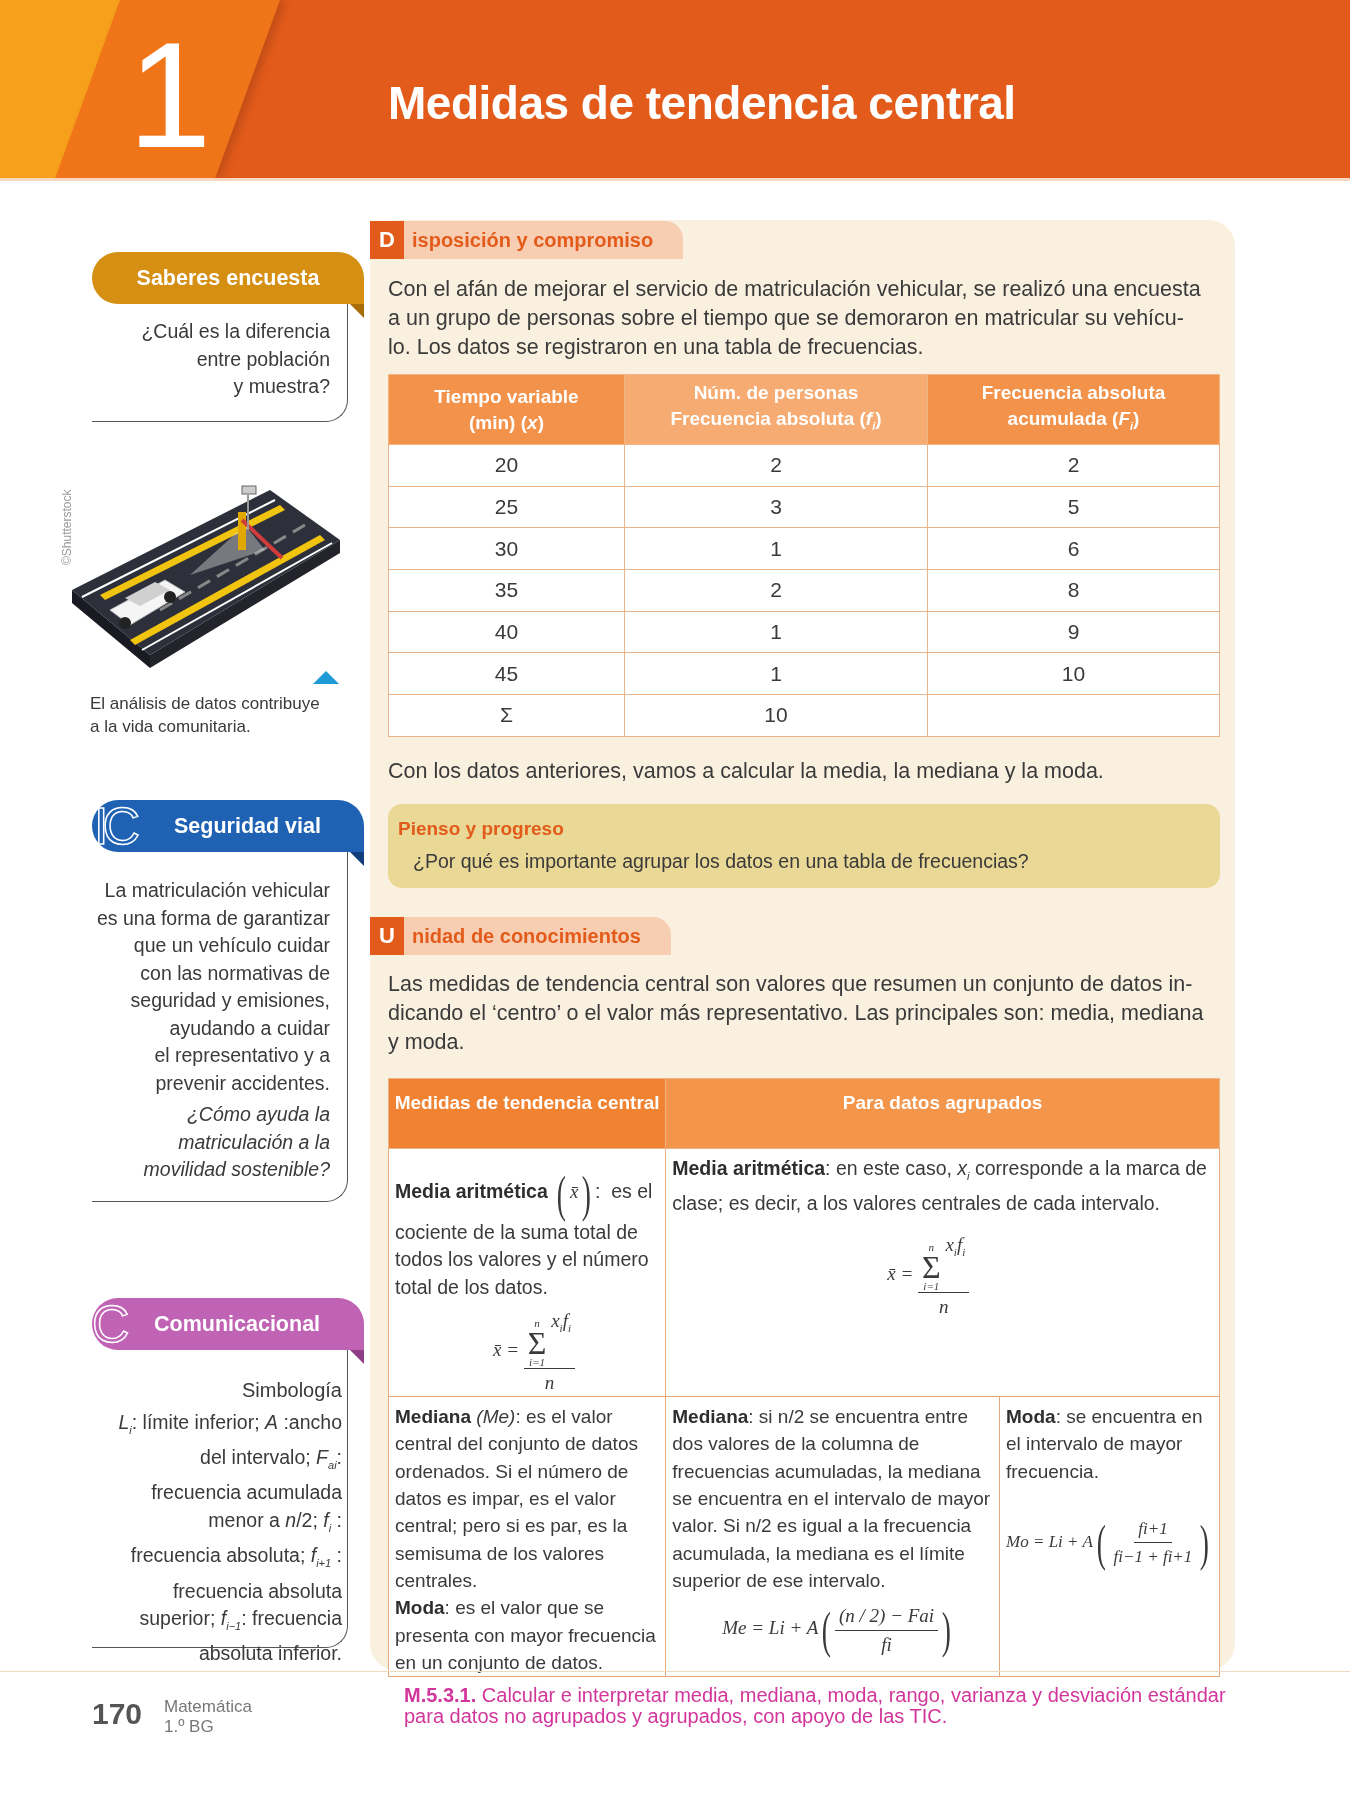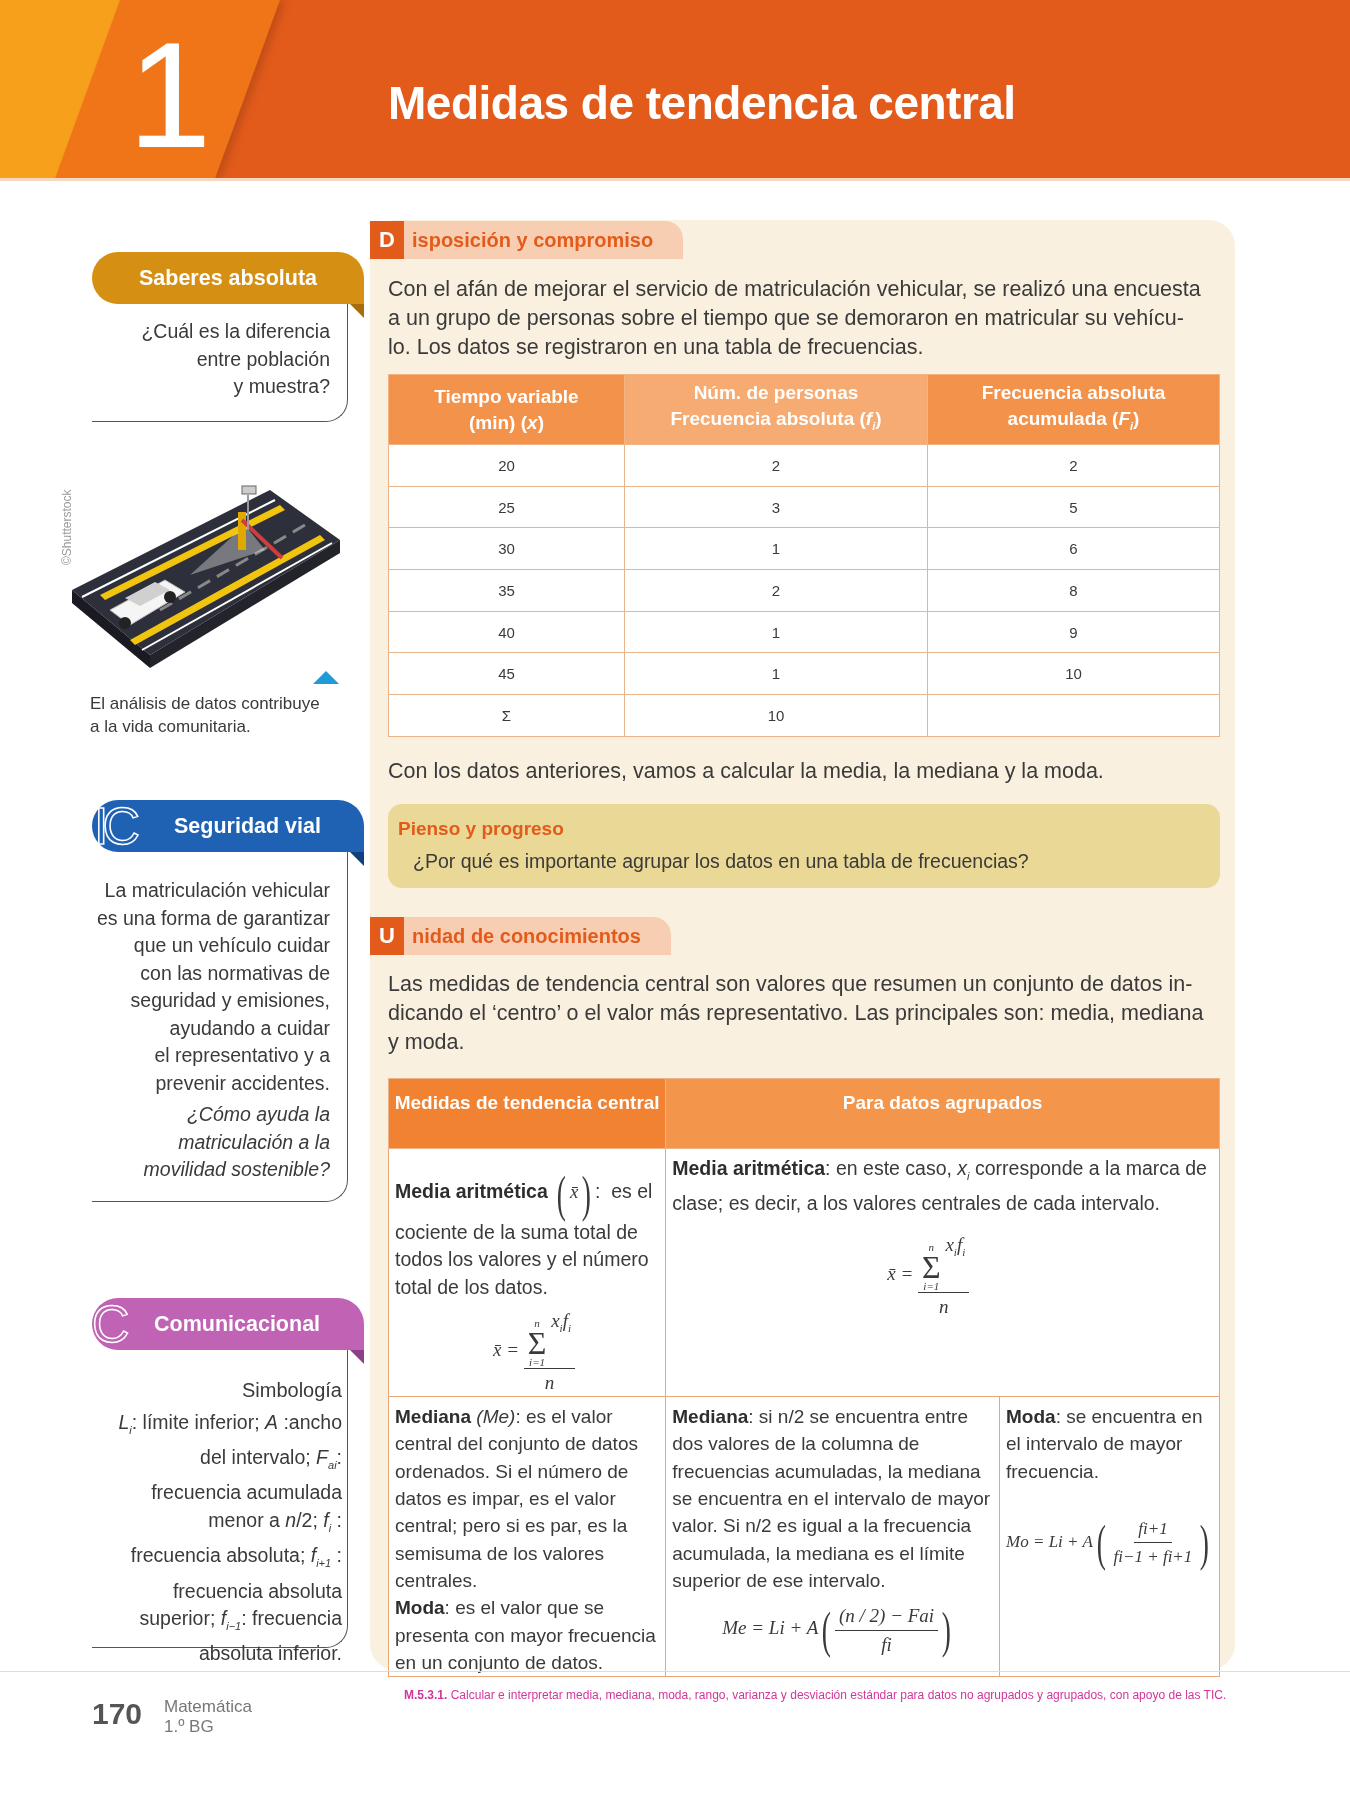--- a/index.html
+++ b/index.html
@@ -23,21 +23,21 @@
 
   .para { position: absolute; font-size: 21.5px; line-height: 29px; color: #3a3a3a; }
 
   
   table { border-collapse: collapse; }
   .freq-table { position: absolute; left: 388px; top: 374px; width: 832px; }
   .freq-table th { height: 70px; color: #ffffff; font-weight: 700; font-size: 19px; line-height: 26px; text-align: center; border: 1px solid #f3b483; }
   .freq-table th.c1 { background: #f3924a; width: 236px; margin-left: 8px; }
   .freq-table th.c2 { background: #f6ab72; width: 303px; }
   .freq-table th.c3 { background: #f3924a; }
-  .freq-table td { height: 41.7px; background: #ffffff; border: 1.5px solid #eab48b; text-align: center; font-size: 15px; color: #3a3a3a; }
+  .freq-table td { height: 41.7px; background: #ffffff; border: 1.5px solid #eab48b; text-align: center; font-size: 21px; color: #3a3a3a; }
 
   
   .pienso { position: absolute; left: 388px; top: 804px; width: 832px; height: 84px; background: #e9d896; border-radius: 14px; }
   .pienso .ptitle { position: absolute; left: 10px; top: 14px; color: #e35b1b; font-weight: 700; font-size: 19px; }
   .pienso .ptext { position: absolute; left: 25px; top: 46px; font-size: 19.5px; color: #3a3a3a; }
 
   
   .measures-table { position: absolute; left: 388px; top: 1078px; width: 832px; }
   .measures-table th { height: 70px; color: #ffffff; font-weight: 700; font-size: 19px; line-height: 27px; text-align: center; vertical-align: top; padding-top: 10px; border: 1px solid #eab48b; }
   .measures-table th.h1 { background: #f08232; width: 300px; }
@@ -64,21 +64,21 @@
   
   .illus { position: absolute; left: 70px; top: 480px; width: 280px; height: 190px; }
   .credit { position: absolute; left: 60px; top: 565px; transform: rotate(-90deg); transform-origin: left top; font-size: 12px; color: #9a9a9a; }
   .tri { position: absolute; left: 313px; top: 671px; width: 0; height: 0; border-left: 13px solid transparent; border-right: 13px solid transparent; border-bottom: 13px solid #1e9ad6; }
   .caption { position: absolute; left: 90px; top: 692px; width: 250px; font-size: 17px; line-height: 23px; color: #3a3a3a; }
 
   
   .footer-line { position: absolute; left: 0; top: 1671px; width: 1350px; height: 1px; background: #f1d8c0; }
   .page-num { position: absolute; left: 92px; top: 1697px; font-size: 30px; font-weight: 700; color: #555; }
   .book-name { position: absolute; left: 164px; top: 1697px; font-size: 17px; line-height: 20px; color: #777; }
-  .skill { position: absolute; left: 404px; top: 1685px; width: 860px; font-size: 12px; line-height: 21px; color: #d2359b; }
+  .skill { position: absolute; left: 404px; top: 1685px; width: 860px; font-size: 20px; line-height: 21px; color: #d2359b; }
   .skill .code { font-weight: 700; }
 </style>
 </head>
 <body>
 
 <div class="banner">
   <div class="stripe1"></div>
   <div class="stripe2"></div>
   <div class="chapter-num">1</div>
   <div class="title">Medidas de tendencia central</div>
@@ -246,21 +246,21 @@
               <span class="den">fi−1 + fi+1</span>
             </span><span class="paren">)</span>
         </div>
       </td>
     </tr>
   </tbody>
 </table>
 
 <div class="side-frame" style="left:92px; top:270px; width:256px; height:152px;"></div>
 <div class="side-head" style="left:92px; top:252px; width:272px; background:#d58f12; justify-content:center;">
-  <span>Saberes absoluta</span>
+  <span>Saberes encuesta</span>
 </div>
 <div class="side-fold" style="left:350px; top:304px; border-top-color:#a86c08;"></div>
 <div class="side-text" style="left:100px; top:318px; width:230px;">
   <div>¿Cuál es la diferencia</div>
   <div>entre población</div>
   <div>y muestra?</div>
 </div>
 
 <svg class="illus" viewBox="0 0 280 190">
   <polygon points="2,110 200,10 270,60 80,175" fill="#2d2f3a"></polygon>

